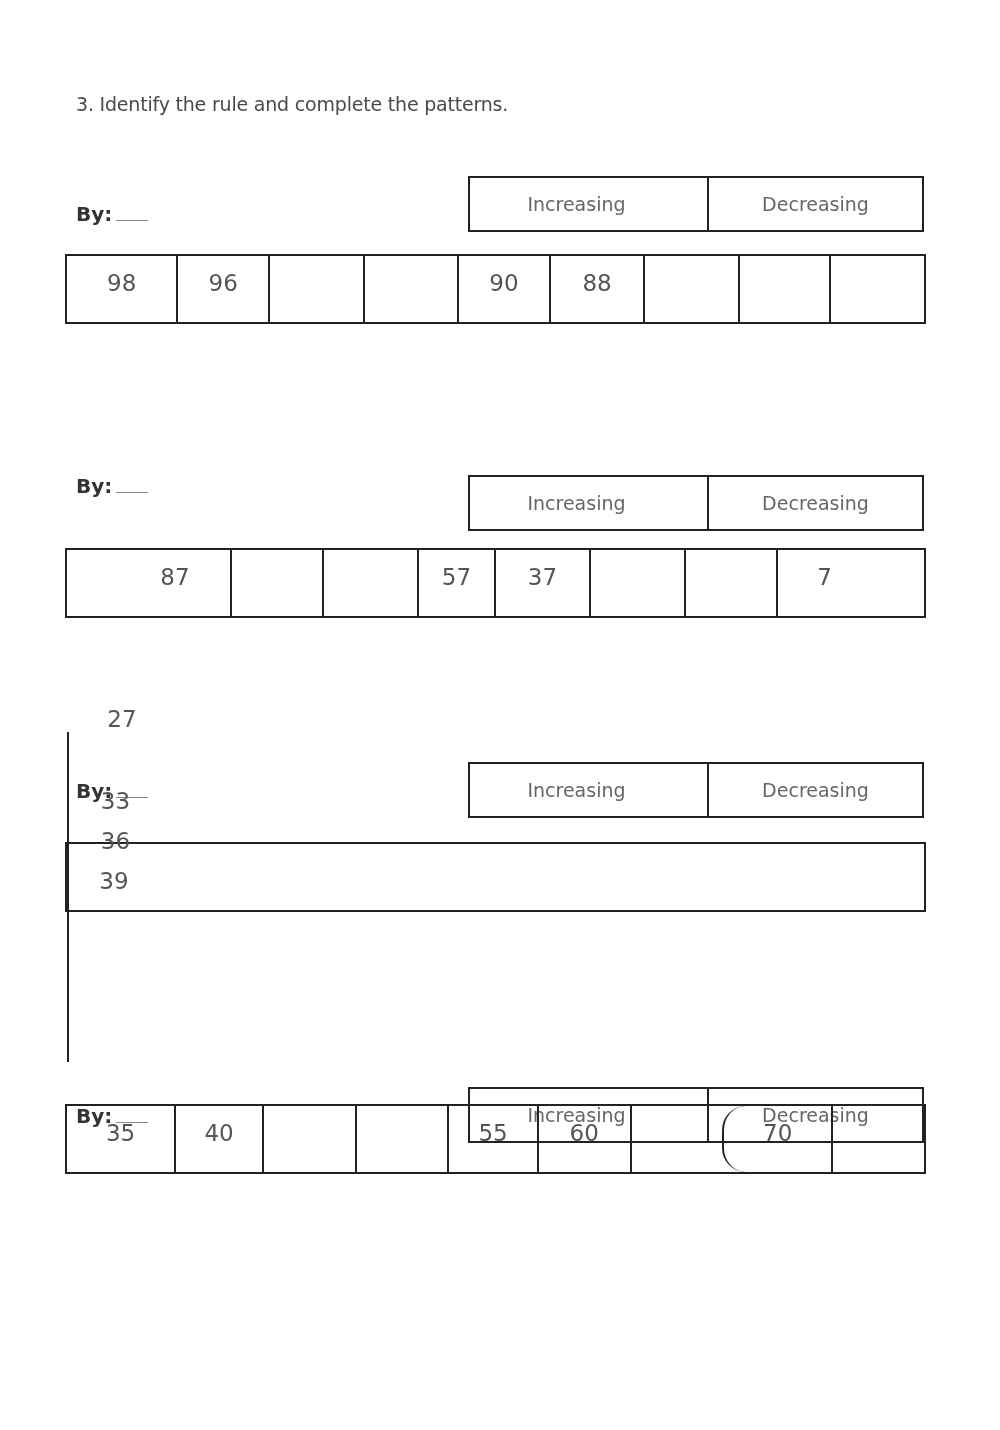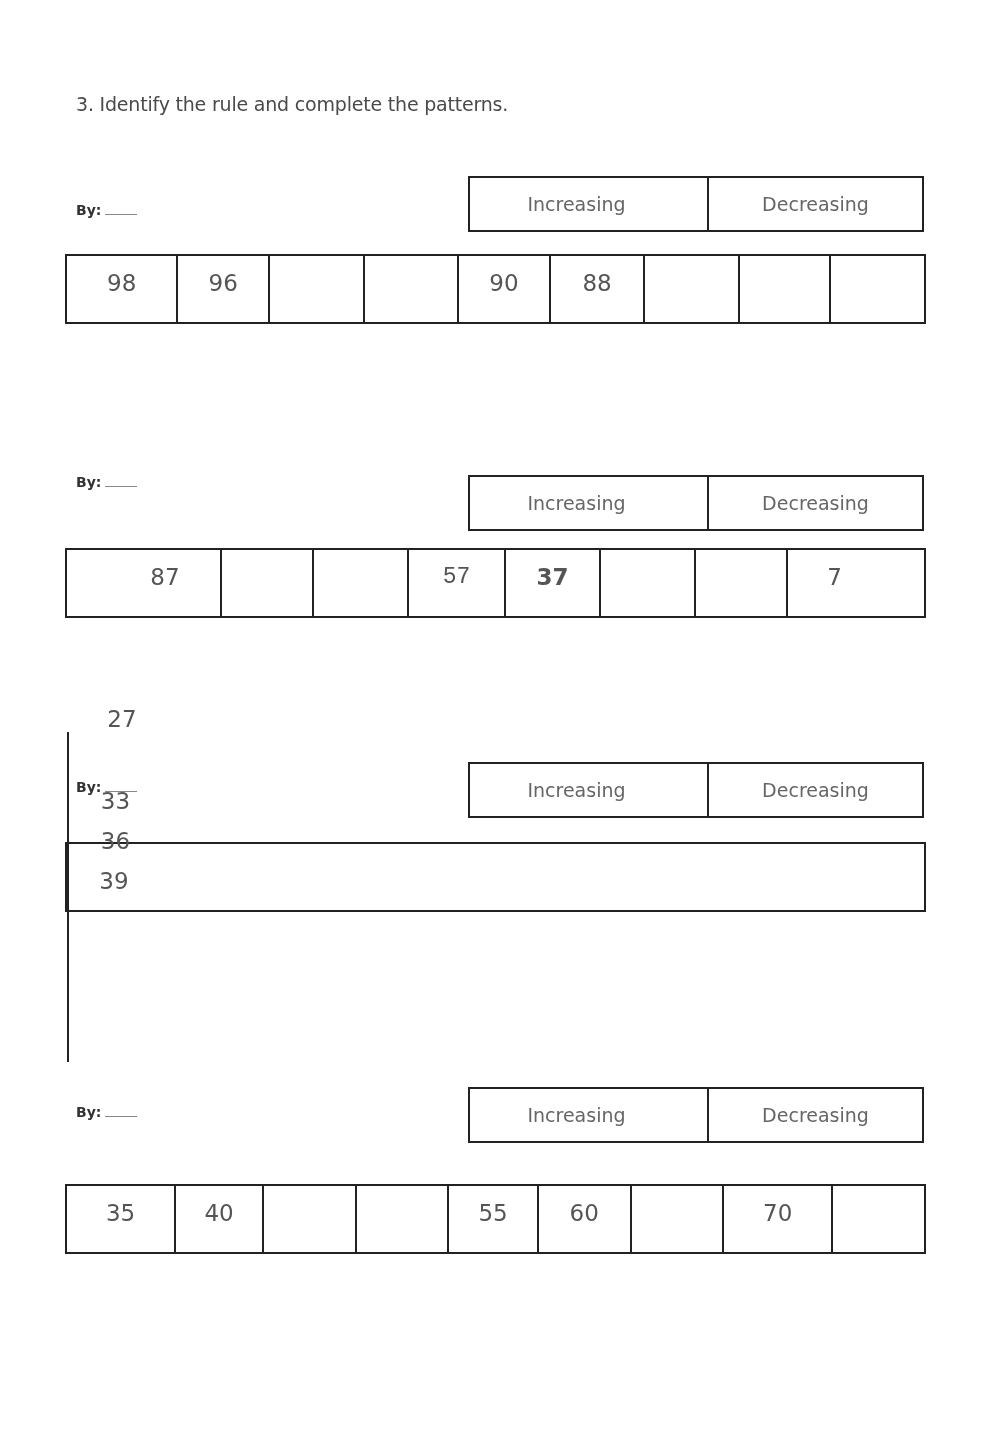--- a/index.html
+++ b/index.html
@@ -1,21 +1,21 @@
 <!DOCTYPE html>
 <html><head>
   <meta charset="utf-8">
   <style>
     html, body { margin: 0; padding: 0; background: #ffffff; }
     body { width: 1000px; height: 1430px; position: relative; overflow: hidden;
            font-family: "DejaVu Sans", sans-serif; color: #555555; }
     .title { position: absolute; left: 76px; top: 93px; font-size: 19px; color: #4a4a4a;
              letter-spacing: -0.2px; }
     .section { position: absolute; left: 0; width: 1000px; }
-    .by { position: absolute; left: 76px; font-size: 14px; font-weight: bold; color: #333333; }
+    .by { position: absolute; left: 76px; font-size: 20px; font-weight: bold; color: #333333; }
     .by .blank { display: inline-block; width: 32px; border-bottom: 1px solid #888; margin-left: 4px;
                  height: 1px; vertical-align: baseline; }
     .choice { position: absolute; left: 468px; width: 456px; height: 56px; display: flex;
               border: 2px solid #222; box-sizing: border-box; }
     .choice .opt { flex: 1; display: flex; align-items: center; justify-content: center;
                    font-size: 19px; color: #666666; cursor: pointer; }
     .choice .opt + .opt { border-left: 2px solid #222; margin-left: 24px; }
     .row { position: absolute; left: 65px; width: 861px; height: 70px; display: flex;
            border: 2px solid #222; box-sizing: border-box; justify-content: center; }
     .cell { height: 100%; display: flex; align-items: flex-start; justify-content: center;
@@ -65,22 +65,22 @@
         <div class="opt">Decreasing</div>
       </div>
       <div class="row" style="top: 548px;">
         <div class="cell" style="width: 110px;">87</div>
         <div class="cell" style="width: 92px;">
           <input type="text" style="">
         </div>
         <div class="cell" style="width: 95px;">
           <input type="text" style="">
         </div>
-        <div class="cell" style="width: 97px; font-family: Liberation Mono, monospace;">57</div>
-        <div class="cell" style="width: 95px; font-weight: bold;">37</div>
+        <div class="cell" style="width: 77px;">57</div>
+        <div class="cell" style="width: 95px;">37</div>
         <div class="cell" style="width: 95px;">
           <input type="text" style="">
         </div>
         <div class="cell" style="width: 92px;">
           <input type="text" style="">
         </div>
         <div class="cell" style="width: 95px;">7</div>
       </div>
     </div>
     <div class="section">
@@ -110,33 +110,33 @@
           <input type="text" style="">
         </div>
       </div>
     </div>
     <div class="section">
       <div class="by" style="top: 1104px;"><span>By:</span><span class="blank"></span></div>
       <div class="choice" style="top: 1087px;">
         <div class="opt">Increasing</div>
         <div class="opt">Decreasing</div>
       </div>
-      <div class="row" style="top: 1184px;">
+      <div class="row" style="top: 1104px;">
         <div class="cell" style="width: 110px;">35</div>
         <div class="cell" style="width: 90px;">40</div>
         <div class="cell" style="width: 95px;">
           <input type="text" style="">
         </div>
         <div class="cell" style="width: 95px;">
           <input type="text" style="">
         </div>
         <div class="cell" style="width: 92px;">55</div>
         <div class="cell" style="width: 95px;">60</div>
         <div class="cell" style="width: 95px;">
           <input type="text" style="">
         </div>
-        <div class="cell" style="width: 112px;">70</div>
+        <div class="cell" style="width: 112px; border-radius: 24px;">70</div>
         <div class="cell" style="width: 95px;">
           <input type="text" style="">
         </div>
       </div>
     </div>
   </div>
 
 </body></html>

